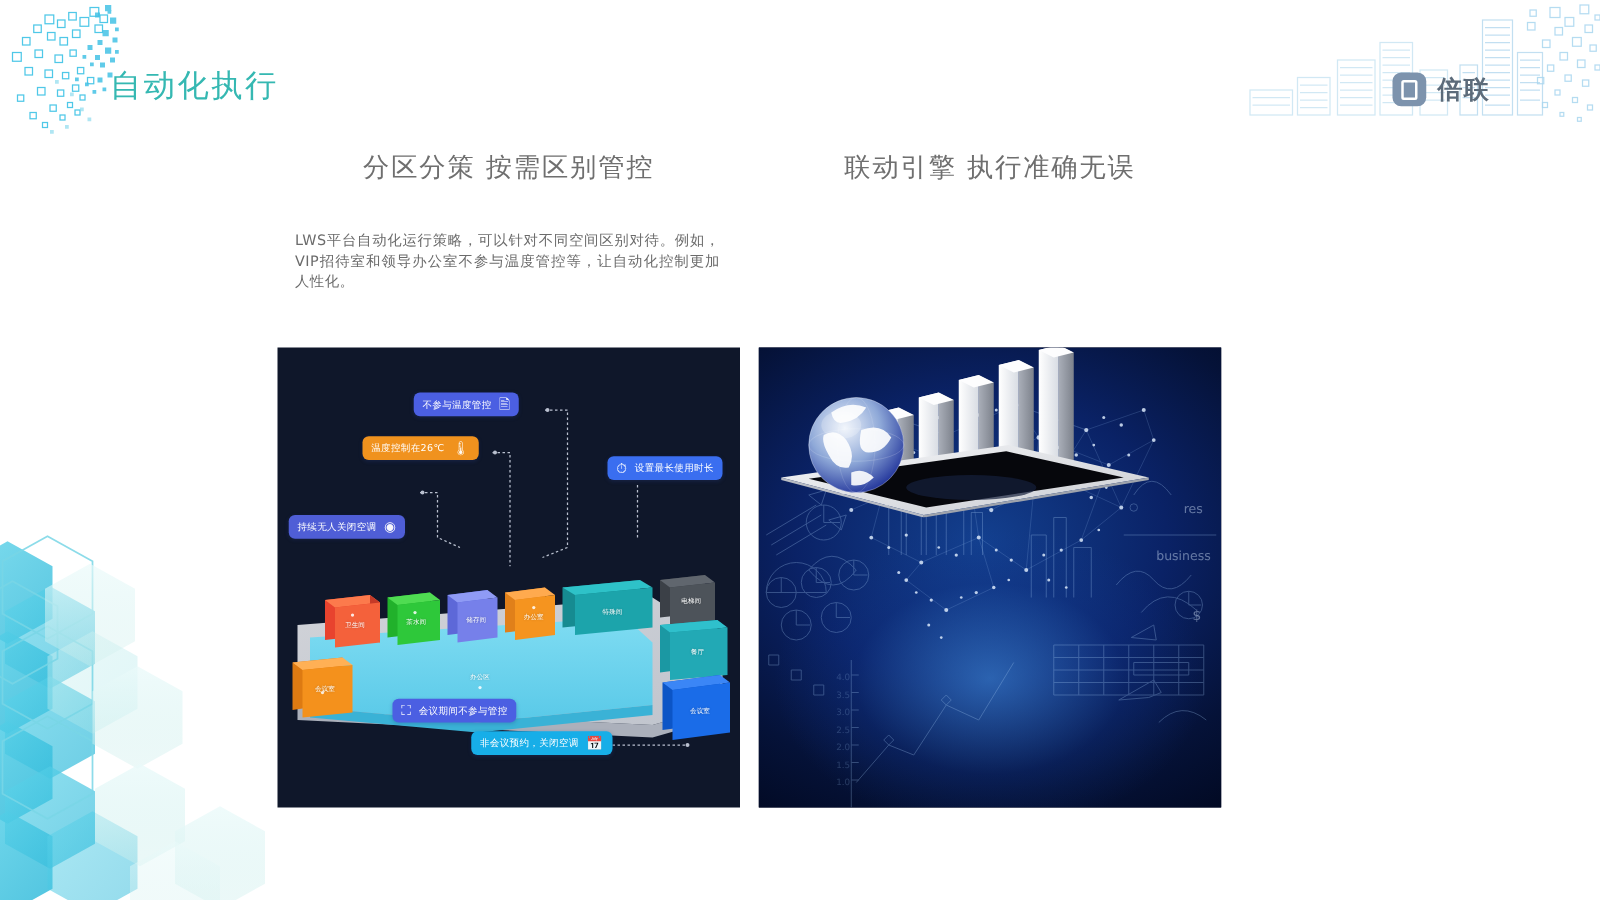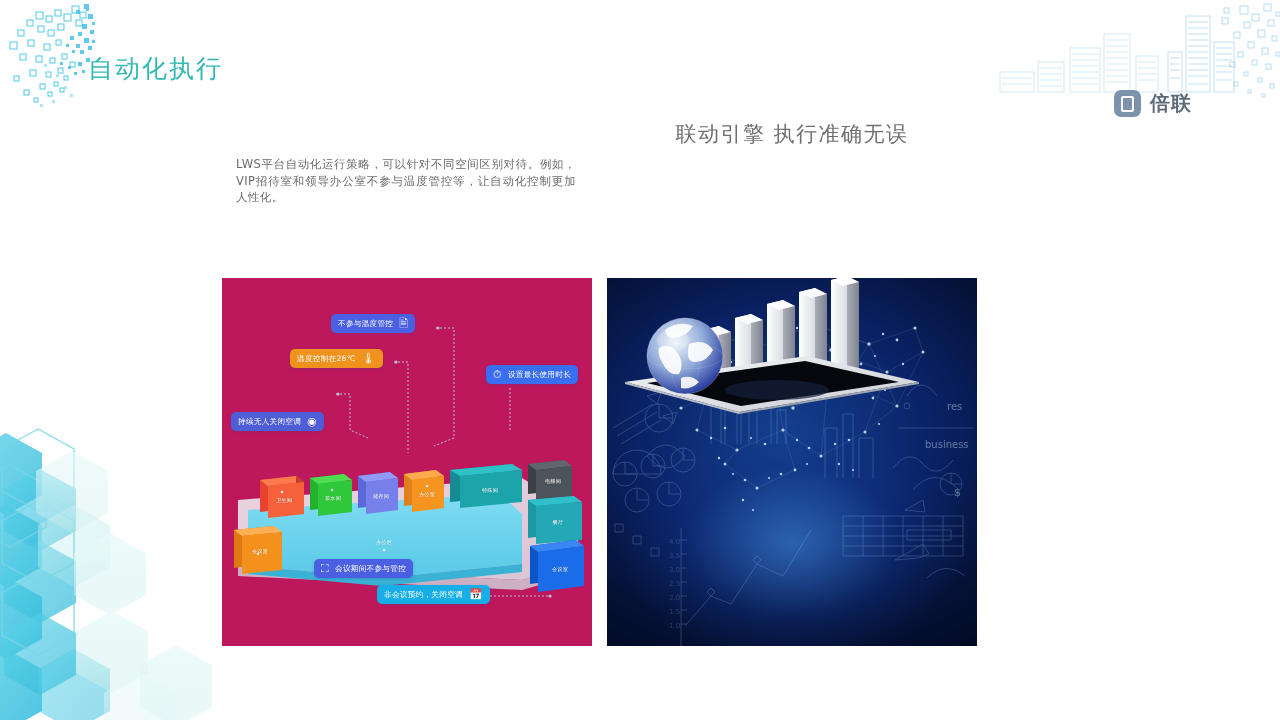--- a/index.html
+++ b/index.html
@@ -23,21 +23,21 @@
 
   
   .page-title{
     position:absolute;left:88px;top:52px;
     font-size:25px;letter-spacing:2px;color:#35b8b2;
     font-family:"DejaVu Sans","Liberation Sans",sans-serif;
     white-space:nowrap;
   }
   .brand{
     position:absolute;right:88px;top:58px;
-    display:flex;align-items:center;gap:9px;margin-top:32px;
+    display:flex;align-items:center;gap:9px;
   }
   .brand-mark{
     width:27px;height:27px;border-radius:7px;
     background:#7d93ad;
     display:flex;align-items:center;justify-content:center;
   }
   .brand-mark i{
     display:block;width:9px;height:12px;border:2.5px solid #fff;border-radius:2px;
   }
   .brand-name{
@@ -57,21 +57,21 @@
   .col p{
     margin:36px 0 0 0;font-size:11.5px;line-height:1.45;color:#6b6b6b;
     letter-spacing:.4px;text-align:justify;
     font-family:"DejaVu Sans","Liberation Sans",sans-serif;
   }
   .col.left p{padding:0 16px 0 14px;}
   .col.right p{padding:0 0 0 3px;}
 
   
   .panel{position:absolute;top:278px;width:370px;height:368px;overflow:hidden;}
-  .panel.left{left:222px;background:#be185d;}
+  .panel.left{left:222px;background:#0f172a;}
   .panel.right{left:607px;background:#030a2a;}
 
   
   .fp{position:absolute;inset:0;}
   .fp svg{position:absolute;inset:0;}
 
   .pill{
     position:absolute;display:flex;align-items:center;gap:6px;
     border-radius:5px;color:#fff;font-size:7.6px;letter-spacing:.3px;
     padding:4px 7px;white-space:nowrap;line-height:1;
@@ -283,20 +283,21 @@
   <div class="page-title">自动化执行</div>
 
   <div class="brand">
     <span class="brand-mark">
         <i></i>
       </span>
     <span class="brand-name">倍联</span>
   </div>
 
   <div class="col left">
+    <h2>分区分策  按需区别管控</h2>
     <p>LWS平台自动化运行策略，可以针对不同空间区别对待。例如，VIP招待室和领导办公室不参与温度管控等，让自动化控制更加人性化。</p>
   </div>
 
   <div class="col right">
     <h2>联动引擎  执行准确无误</h2>
   </div>
 
   <div class="panel left">
     <div class="fp">
 

